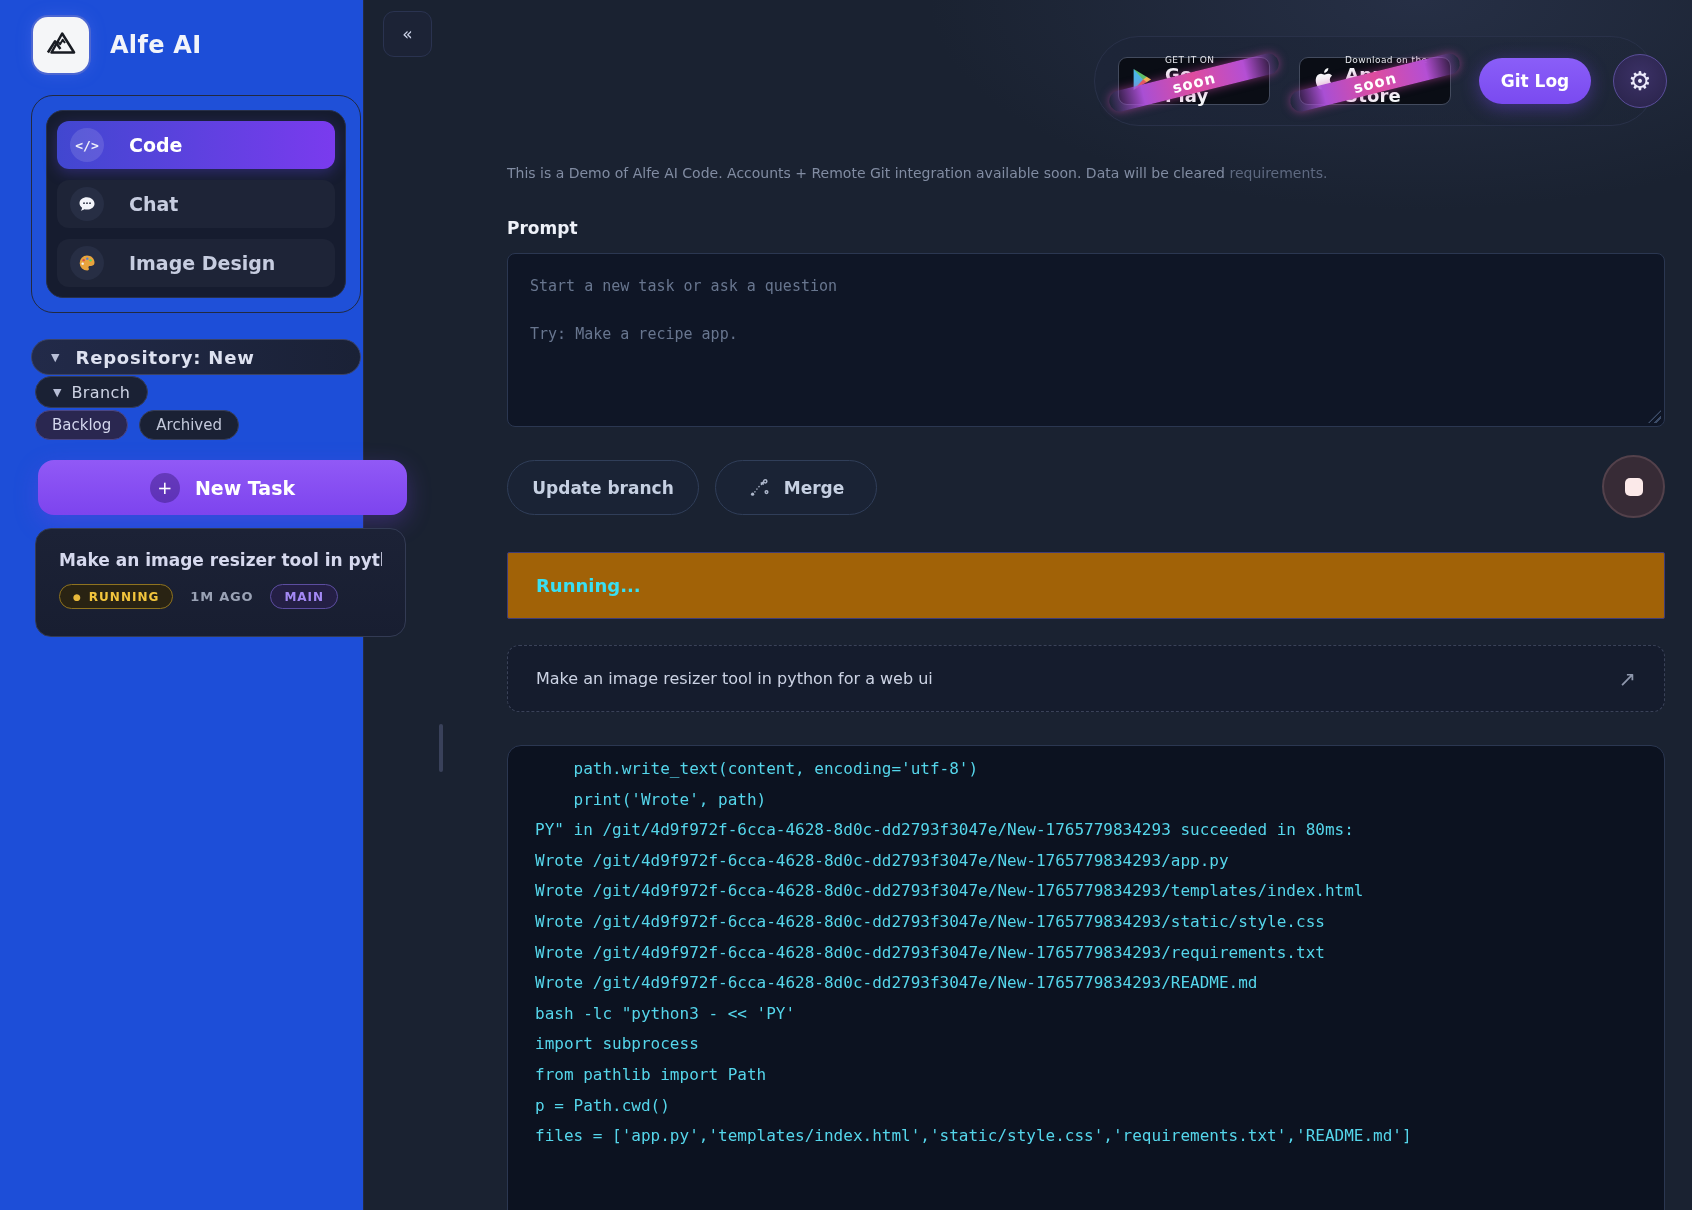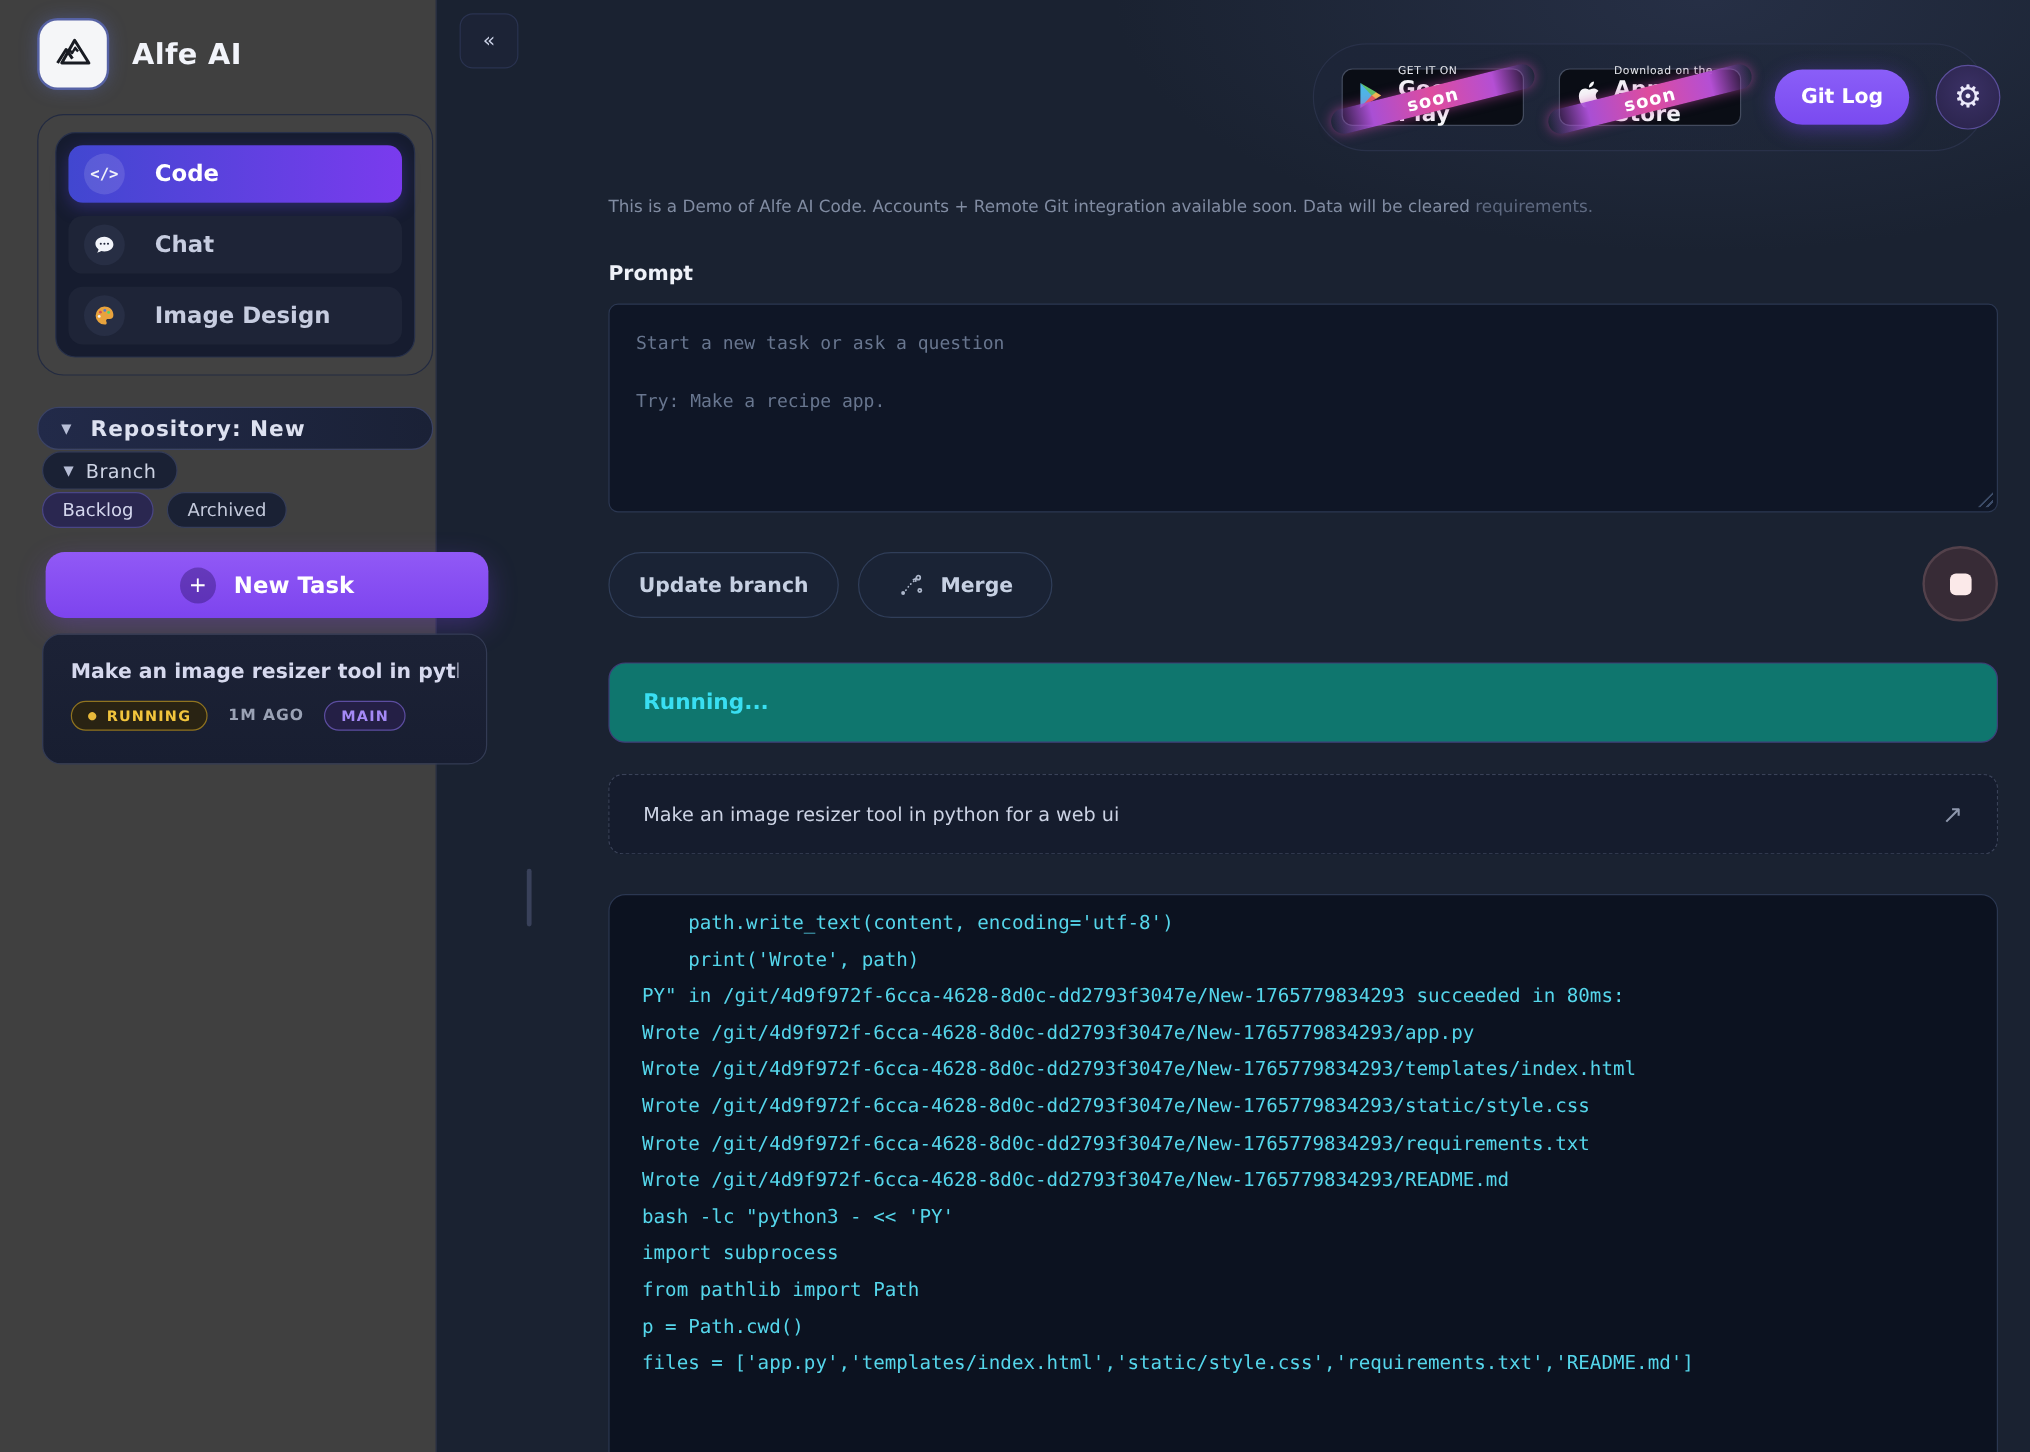--- a/index.html
+++ b/index.html
@@ -4,21 +4,21 @@
 <style>
   * { margin:0; padding:0; box-sizing:border-box; }
   html,body { width:1692px; height:1210px; overflow:hidden; background:#0d1220;
     font-family:"DejaVu Sans","Liberation Sans",sans-serif; }
   .app { position:relative; width:1692px; height:1210px; background:#1a2231; overflow:hidden; }
   .main-glow { position:absolute; left:448px; top:0; right:0; height:420px;
     background:radial-gradient(700px 300px at 78% 0%, rgba(48,58,86,.55), transparent 70%); pointer-events:none; }
 
   
   .sidebar { position:absolute; left:0; top:0; width:364px; height:1210px;
-    background:#404040; border-right:1px solid #232c42;text-decoration:underline; }
+    background:#1d4ed8; border-right:1px solid #232c42;text-decoration:underline; }
   .brand { position:absolute; left:33px; top:16px; height:58px; display:flex; align-items:center; gap:21px; }
   .logo-box { width:56px; height:56px; border-radius:15px; background:#f5f6f8;
     display:flex; align-items:center; justify-content:center;
     box-shadow:0 0 0 2px rgba(96,112,205,.65), 0 0 16px rgba(110,130,250,.35); }
   .brand-title { color:#f2f4fa; font-size:24px; font-weight:700; letter-spacing:.3px; }
   .collapse-btn { position:absolute; left:383px; top:11px; width:49px; height:46px;
     background:#1c2336; border:1px solid #2a3350; border-radius:11px; color:#ccd3e8;
     font-size:17px; display:flex; align-items:center; justify-content:center; cursor:pointer; }
 
   .nav-outer { position:absolute; left:31px; top:95px; width:330px; border:1px solid #222a41;
@@ -115,22 +115,22 @@
   .ghost-btn { position:absolute; height:55px; border-radius:28px; background:#1a2335;
     border:1px solid #303e59; display:flex; align-items:center; justify-content:center; gap:13px;
     color:#c6d0e2; font-size:17px; font-weight:700; cursor:pointer; }
   .update-branch-btn { left:59px; width:192px; }
   .merge-btn { left:267px; width:162px; }
   .stop-btn { position:absolute; right:27px; top:455px; width:63px; height:63px; border-radius:50%;
     background:#372b36; border:2px solid #53414b; display:flex; align-items:center; justify-content:center;
     cursor:pointer; }
   .stop-square { width:18px; height:18px; border-radius:5px; background:#fbe9e9; }
 
-  .running-banner { position:absolute; left:59px; top:552px; width:1158px; height:67px; border-radius:14px;
-    background:#0f766e; border:1px solid #403c77; display:flex; align-items:center; padding-left:28px; }
+  .running-banner { position:absolute; left:59px; top:552px; width:1158px; height:67px; border-radius:2px;
+    background:#a16207; border:1px solid #403c77; display:flex; align-items:center; padding-left:28px; }
   .running-text { color:#39dff2; font-size:18px; font-weight:700; }
 
   .task-row { position:absolute; left:59px; top:645px; width:1158px; height:67px; border-radius:12px;
     background:#151c2d; border:1px dashed #3a4258; display:flex; align-items:center;
     padding:0 28px; cursor:pointer; }
   .task-row-title { color:#ccd3e4; font-size:16px; flex:1; }
   .open-arrow { color:#8e97ac; font-size:21px; }
 
   .log-block { position:absolute; left:59px; top:745px; width:1158px; height:480px;
     background:#0c1220; border:1px solid #2b3751; border-radius:14px;

